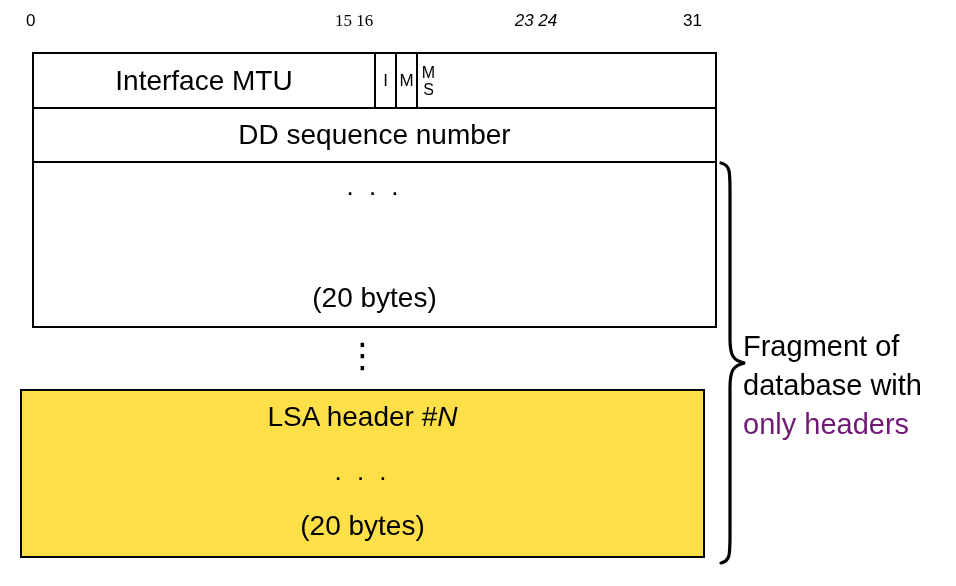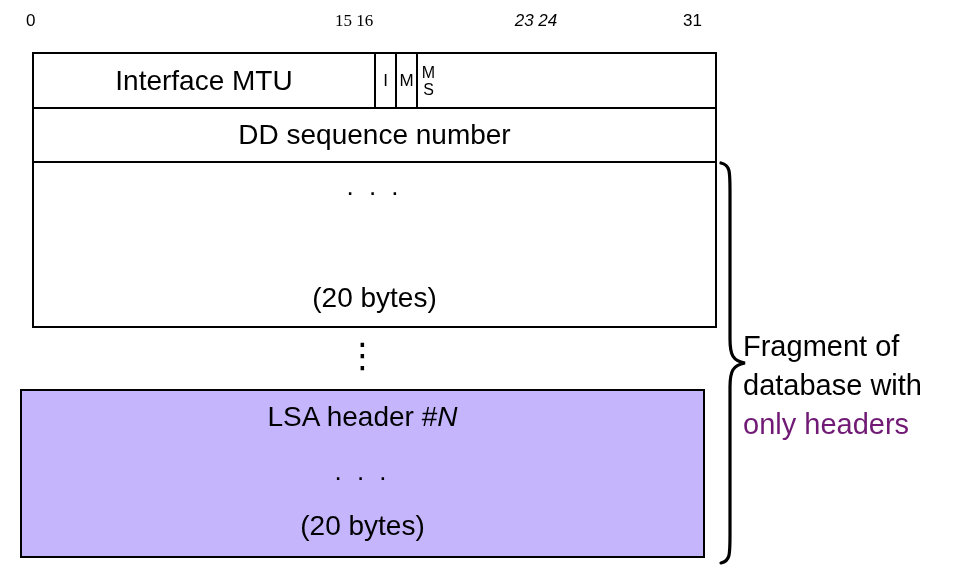--- a/index.html
+++ b/index.html
@@ -28,21 +28,21 @@
   .c-ms{width:21px;font-size:16px;flex-direction:column;line-height:17px;}
   .row2{height:54px;display:flex;align-items:center;justify-content:center;
     border-bottom:2px solid #000;box-sizing:border-box;font-size:28px;text-align:center;}
   .lsa-content{height:165px;display:flex;flex-direction:column;justify-content:space-between;
     align-items:center;box-sizing:border-box;padding:8px 0 14px 0;font-size:28px;}
   .lsa-dots{letter-spacing:4px;font-size:26px;}
   .italic-n{font-style:italic;}
 
   
   .lsa-n-box{position:absolute;left:20px;top:389px;width:685px;height:169px;
-    border:2px solid #000;box-sizing:border-box;background:#c4b5fd;
+    border:2px solid #000;box-sizing:border-box;background:#fde047;
     display:flex;flex-direction:column;justify-content:space-between;align-items:center;
     padding:10px 0 14px 0;font-size:28px;}
 
   
   .vdots{position:absolute;left:20px;top:330px;width:685px;text-align:center;
     font-size:34px;line-height:50px;font-family:"DejaVu Sans","Liberation Sans",sans-serif;}
 
   
   .brace{position:absolute;left:714px;top:161px;}
 

